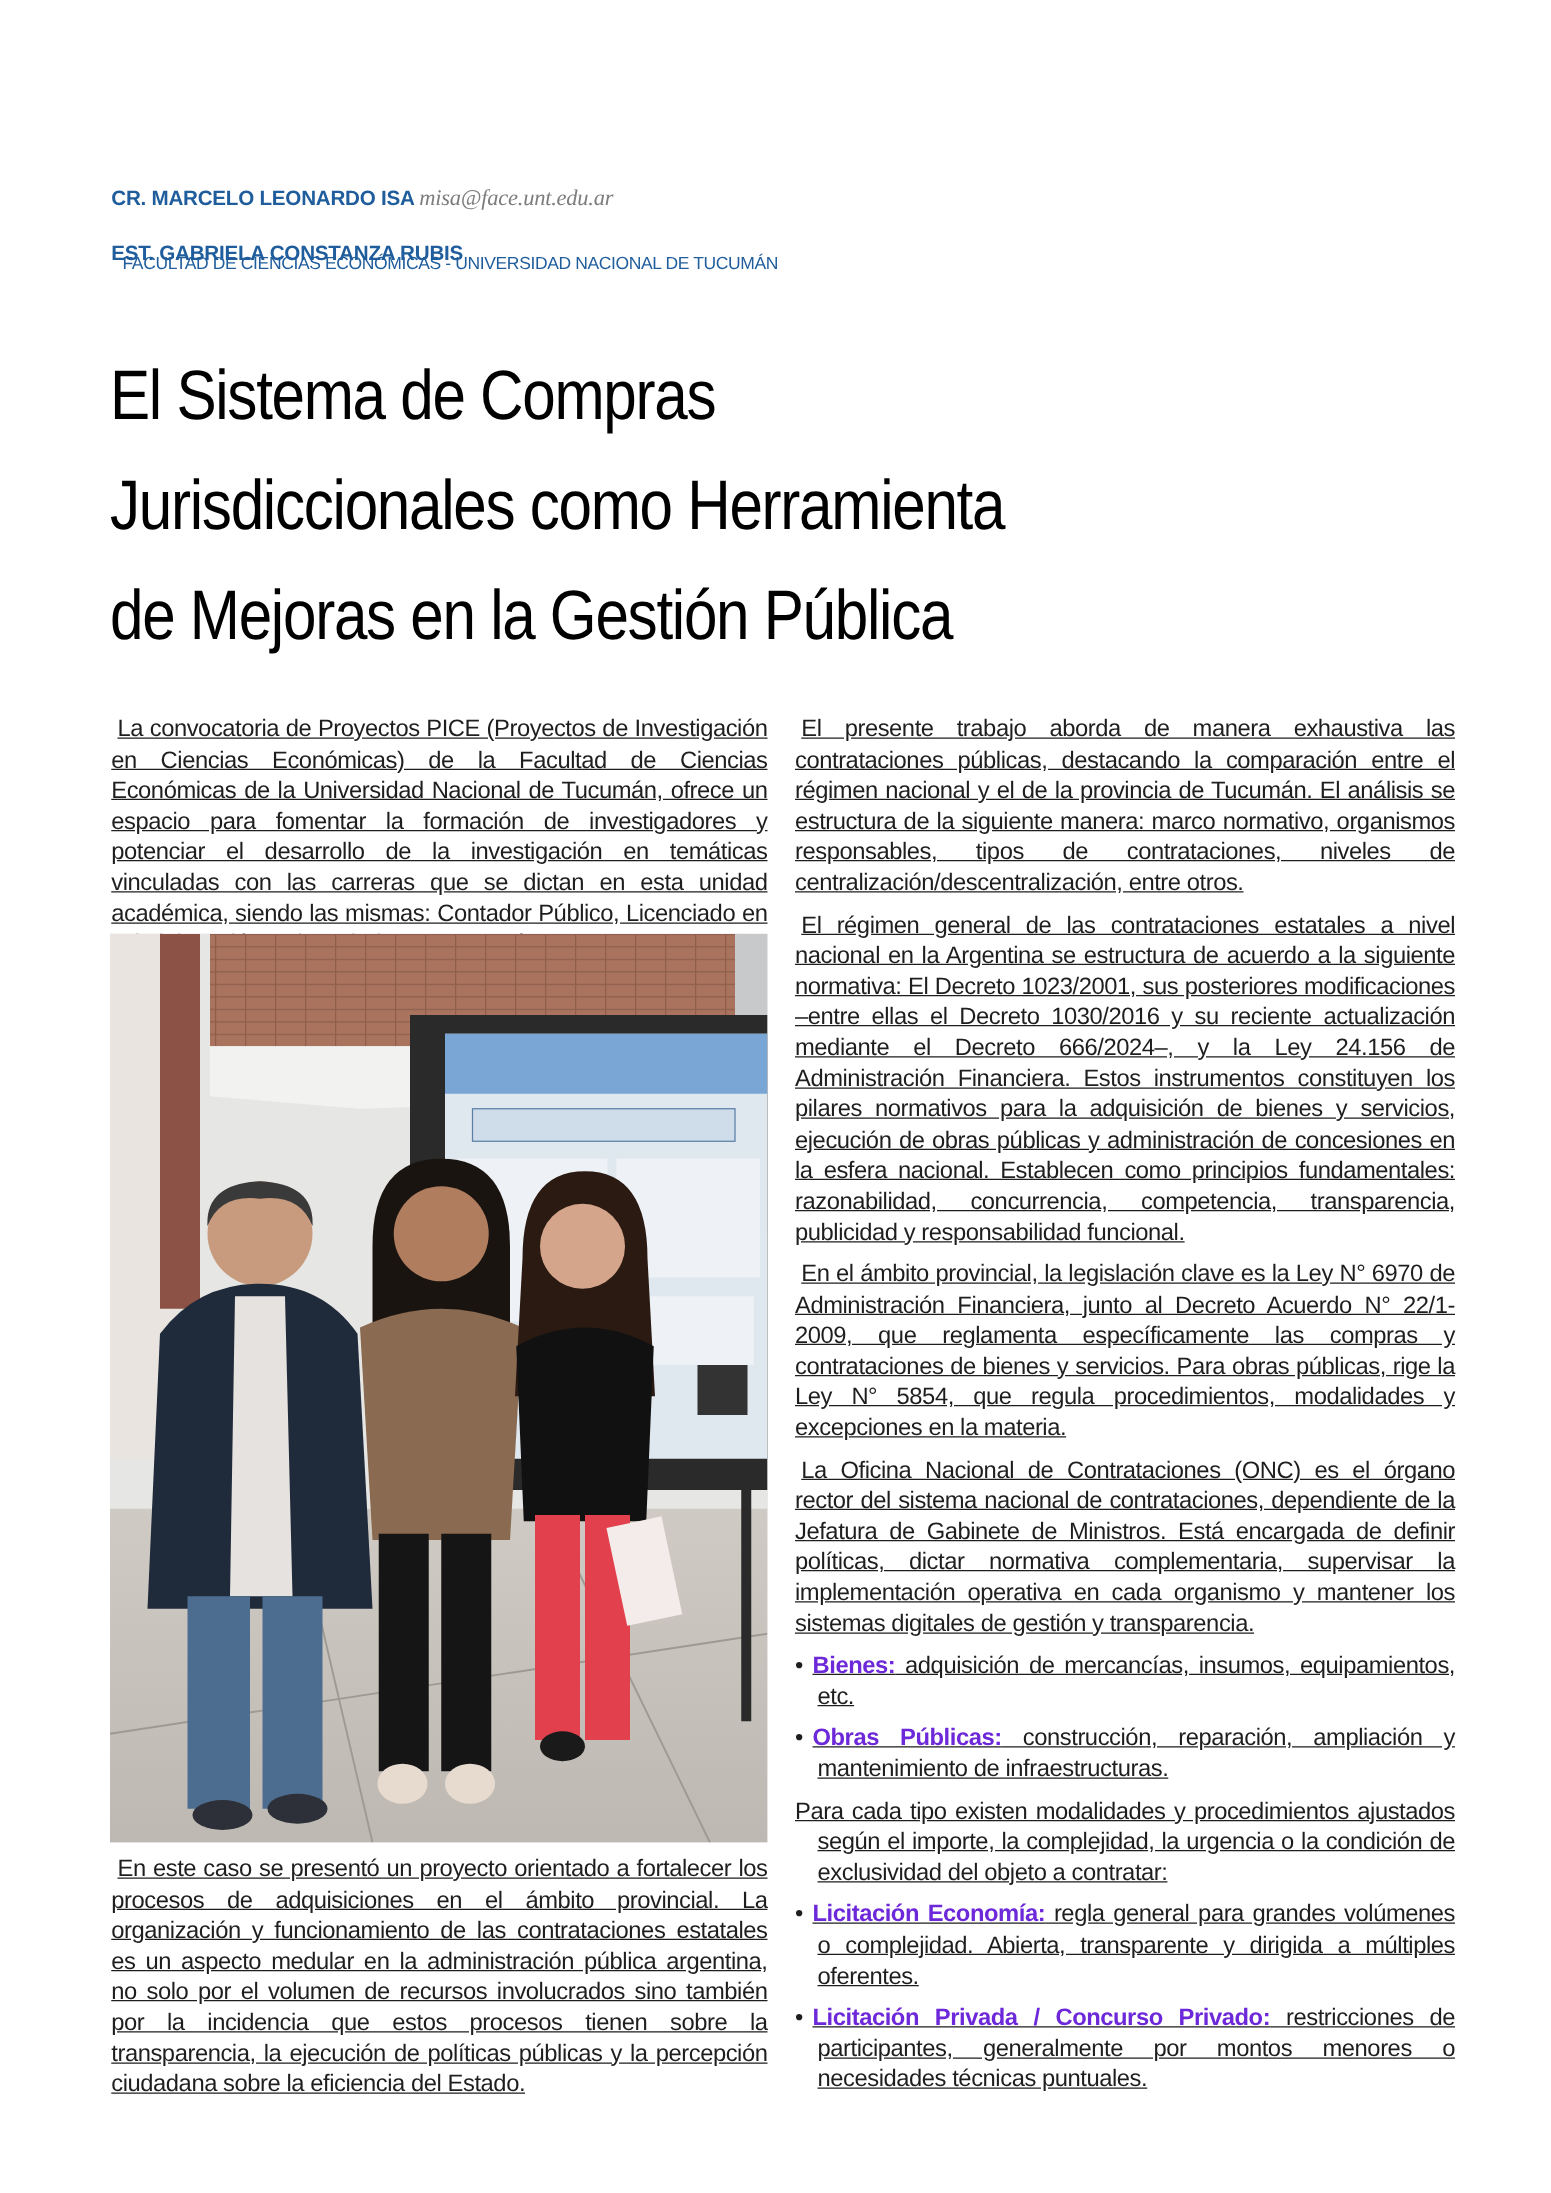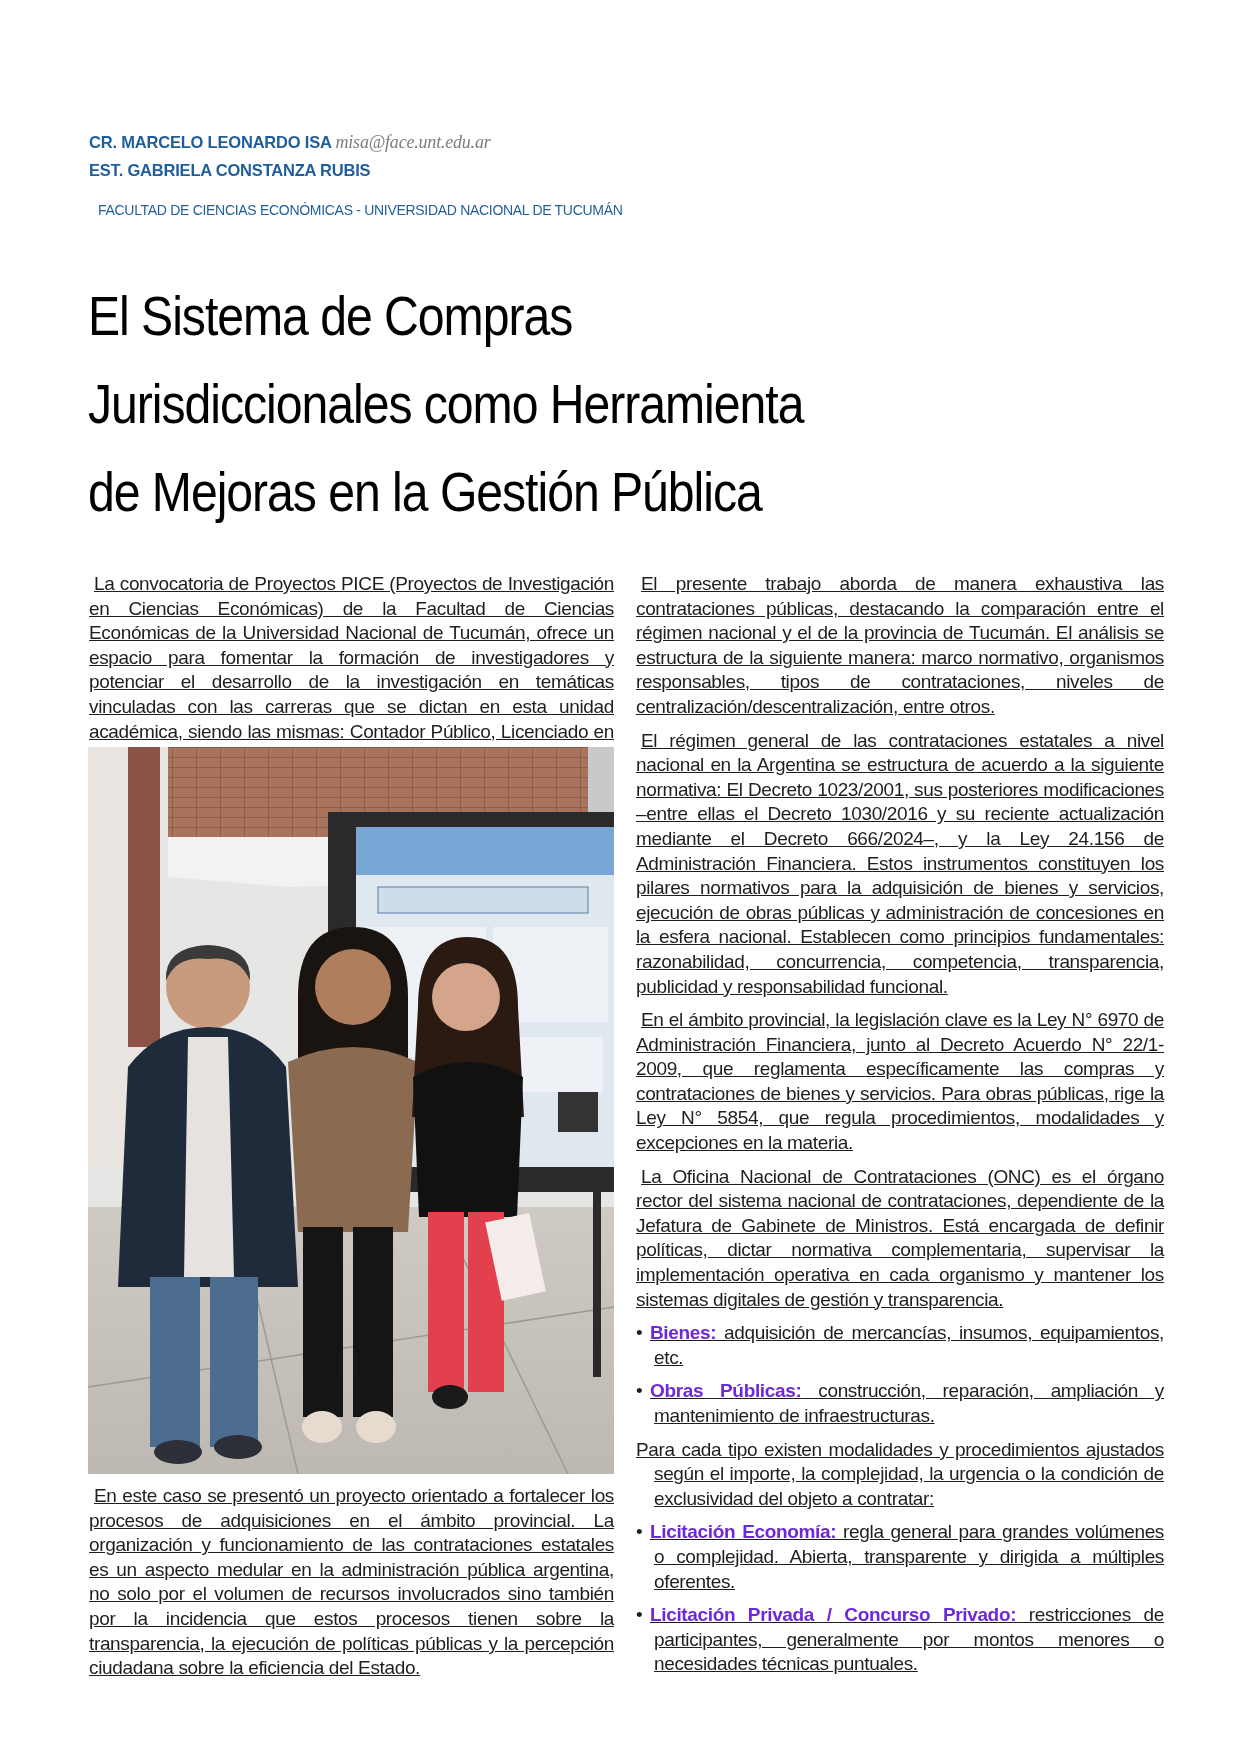--- a/index.html
+++ b/index.html
@@ -1,20 +1,20 @@
 <!DOCTYPE html>
 <html><head>
 <meta charset="utf-8">
 <style>
   html, body { margin: 0; padding: 0; background: #ffffff; }
   body { width: 1241px; height: 1754px; position: relative; overflow: hidden;
          font-family: "Liberation Sans", sans-serif; color: #1a1a1a; }
   .authors { position: absolute; left: 89px; top: 128px; }
   .author { font-family: "Liberation Sans", sans-serif; font-weight: bold; color: #1f5d9c;
-            font-size: 16.5px; line-height: 28px; letter-spacing: -0.2px; white-space: nowrap; }
+            font-size: 16.5px; line-height: 28px; letter-spacing: -0.2px; white-space: nowrap; margin-top: 16px; }
   .email { font-family: "Liberation Serif", serif; font-style: italic; font-weight: normal;
            color: #7d7d7d; font-size: 18px; }
   .affil { position: absolute; left: 98px; top: 202px; color: #1f5d9c; font-size: 14px;
            letter-spacing: -0.3px; white-space: nowrap; }
   .title { position: absolute; left: 88px; top: 272px; width: 1080px; margin: 0;
            font-family: "Liberation Sans", sans-serif; font-weight: normal; font-size: 56px;
            line-height: 88px; color: #000; letter-spacing: -1.2px;
            transform: scaleX(0.86); transform-origin: left top; width: 1256px; }
   .col { position: absolute; font-size: 19px; line-height: 24.6px; color: #1e1e1e;
          text-align: justify; letter-spacing: -0.35px; text-decoration: underline; }

